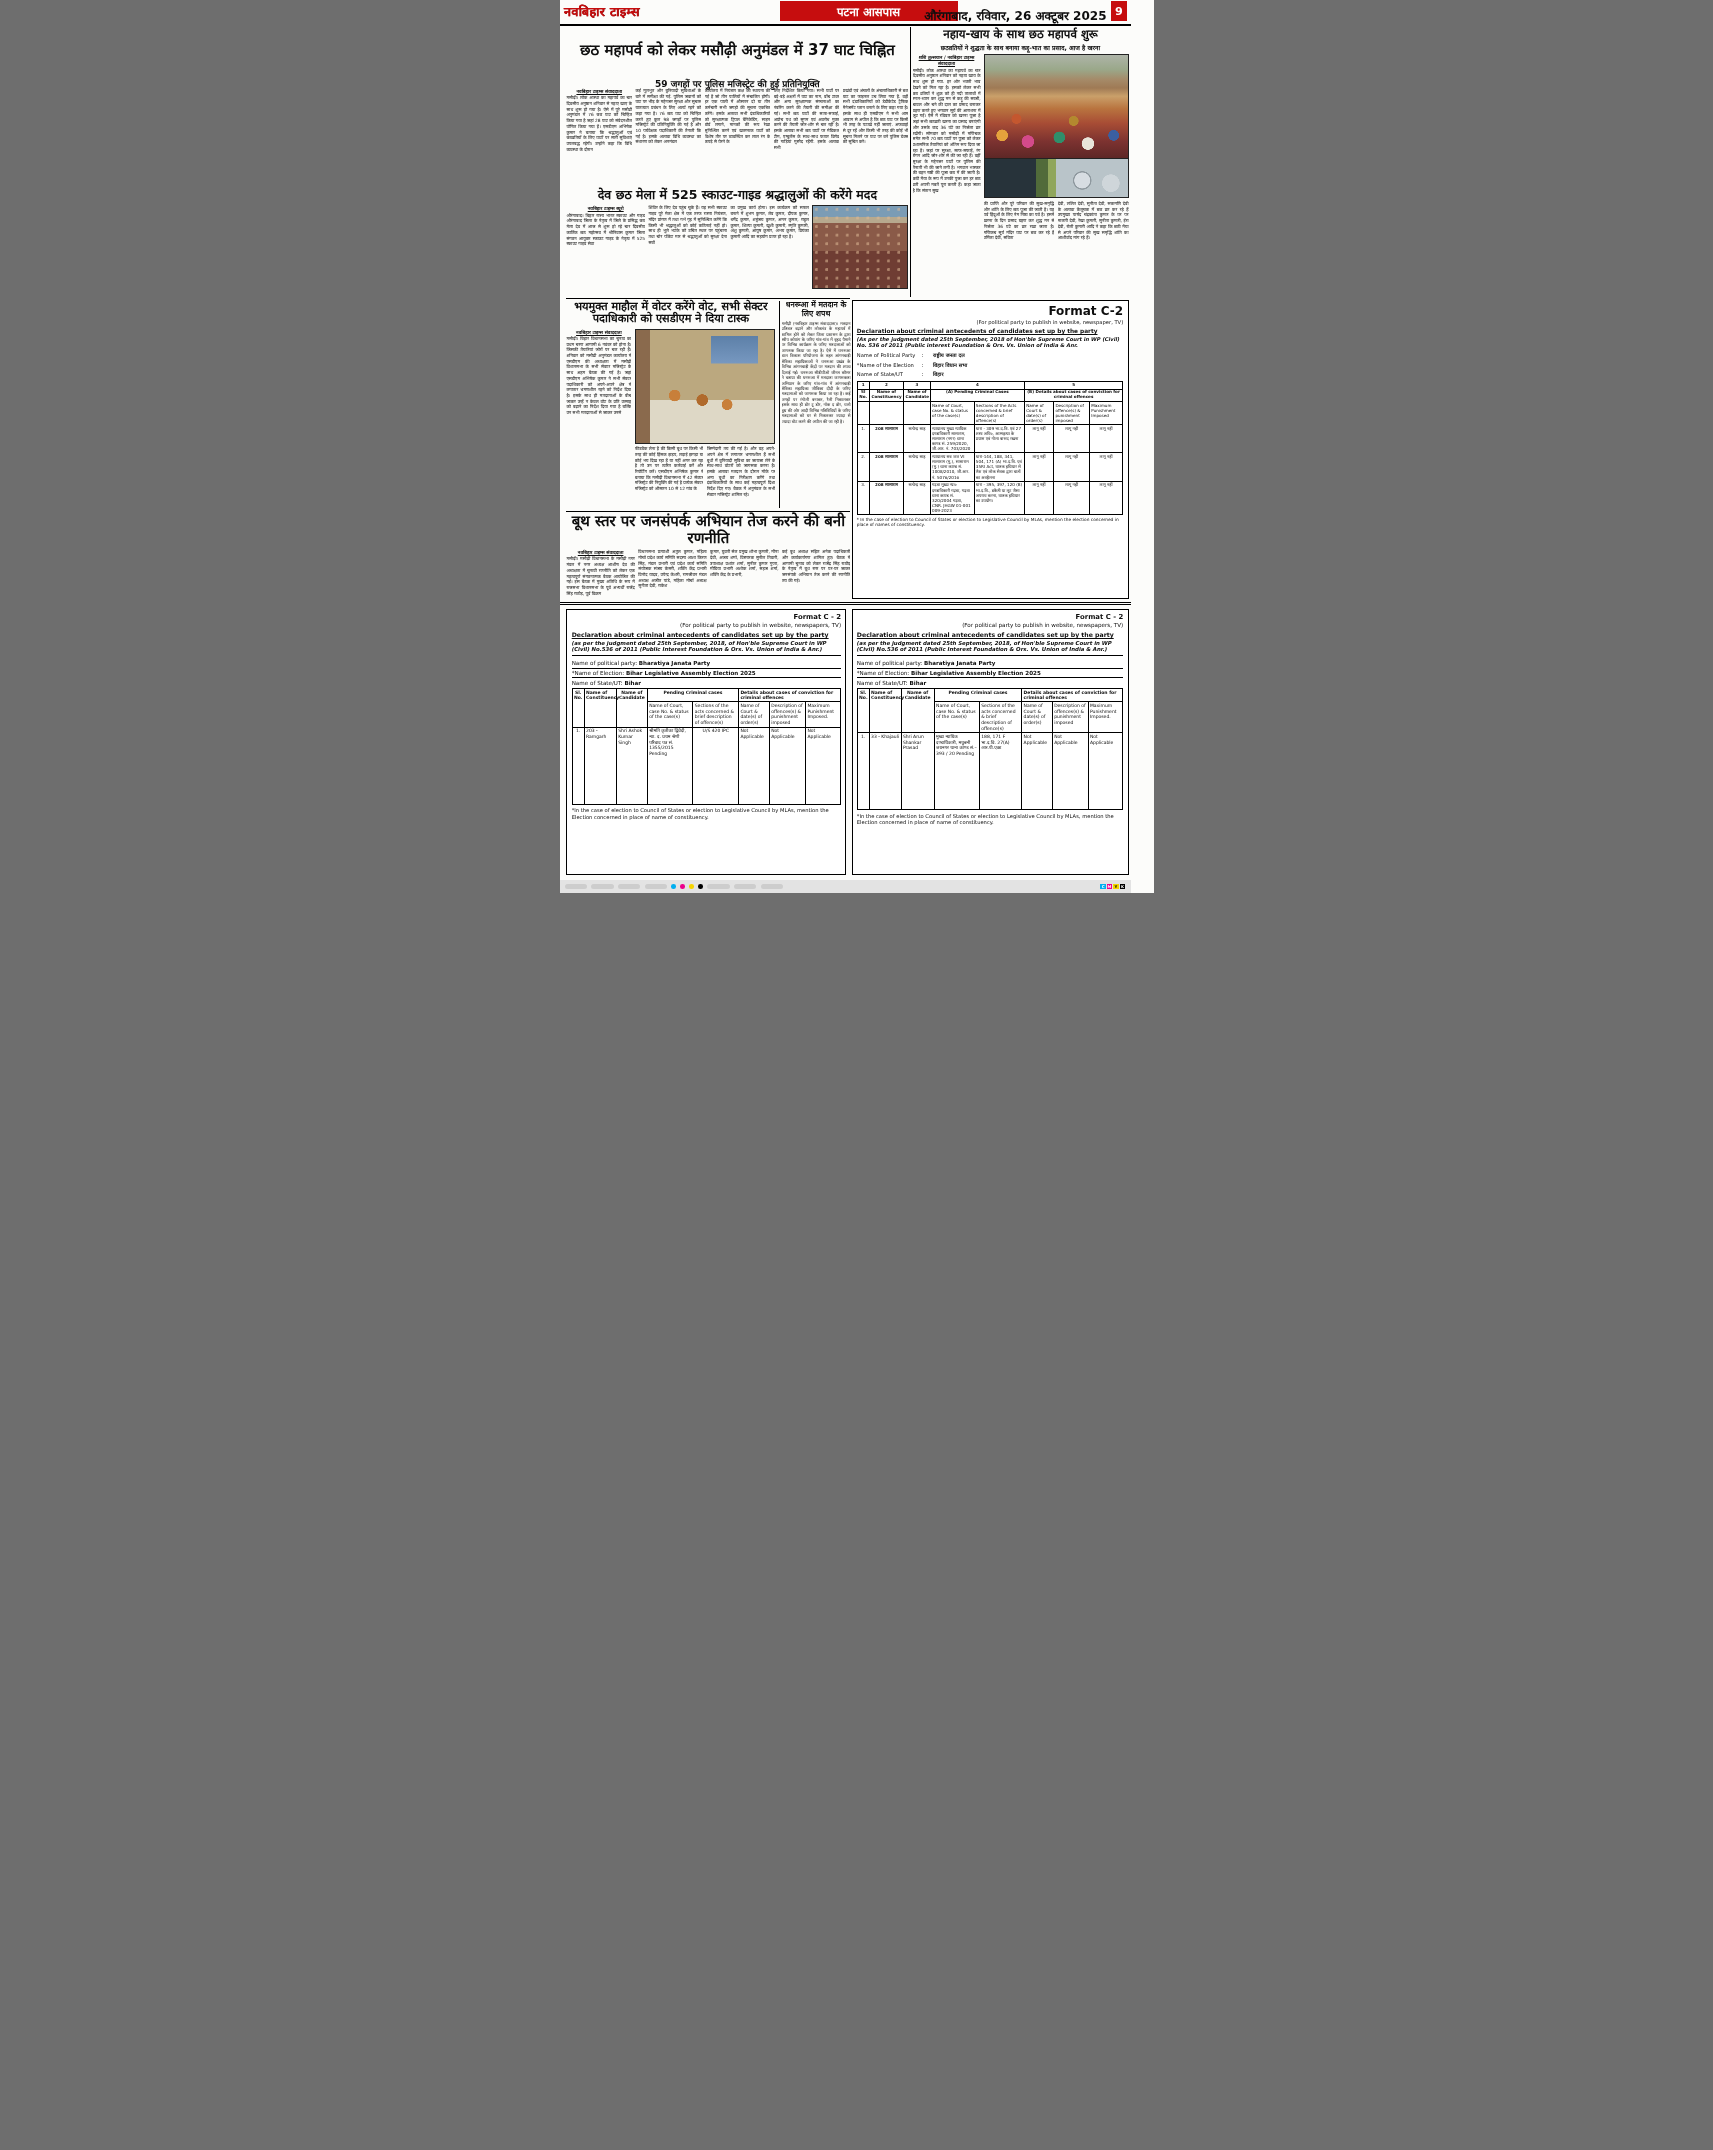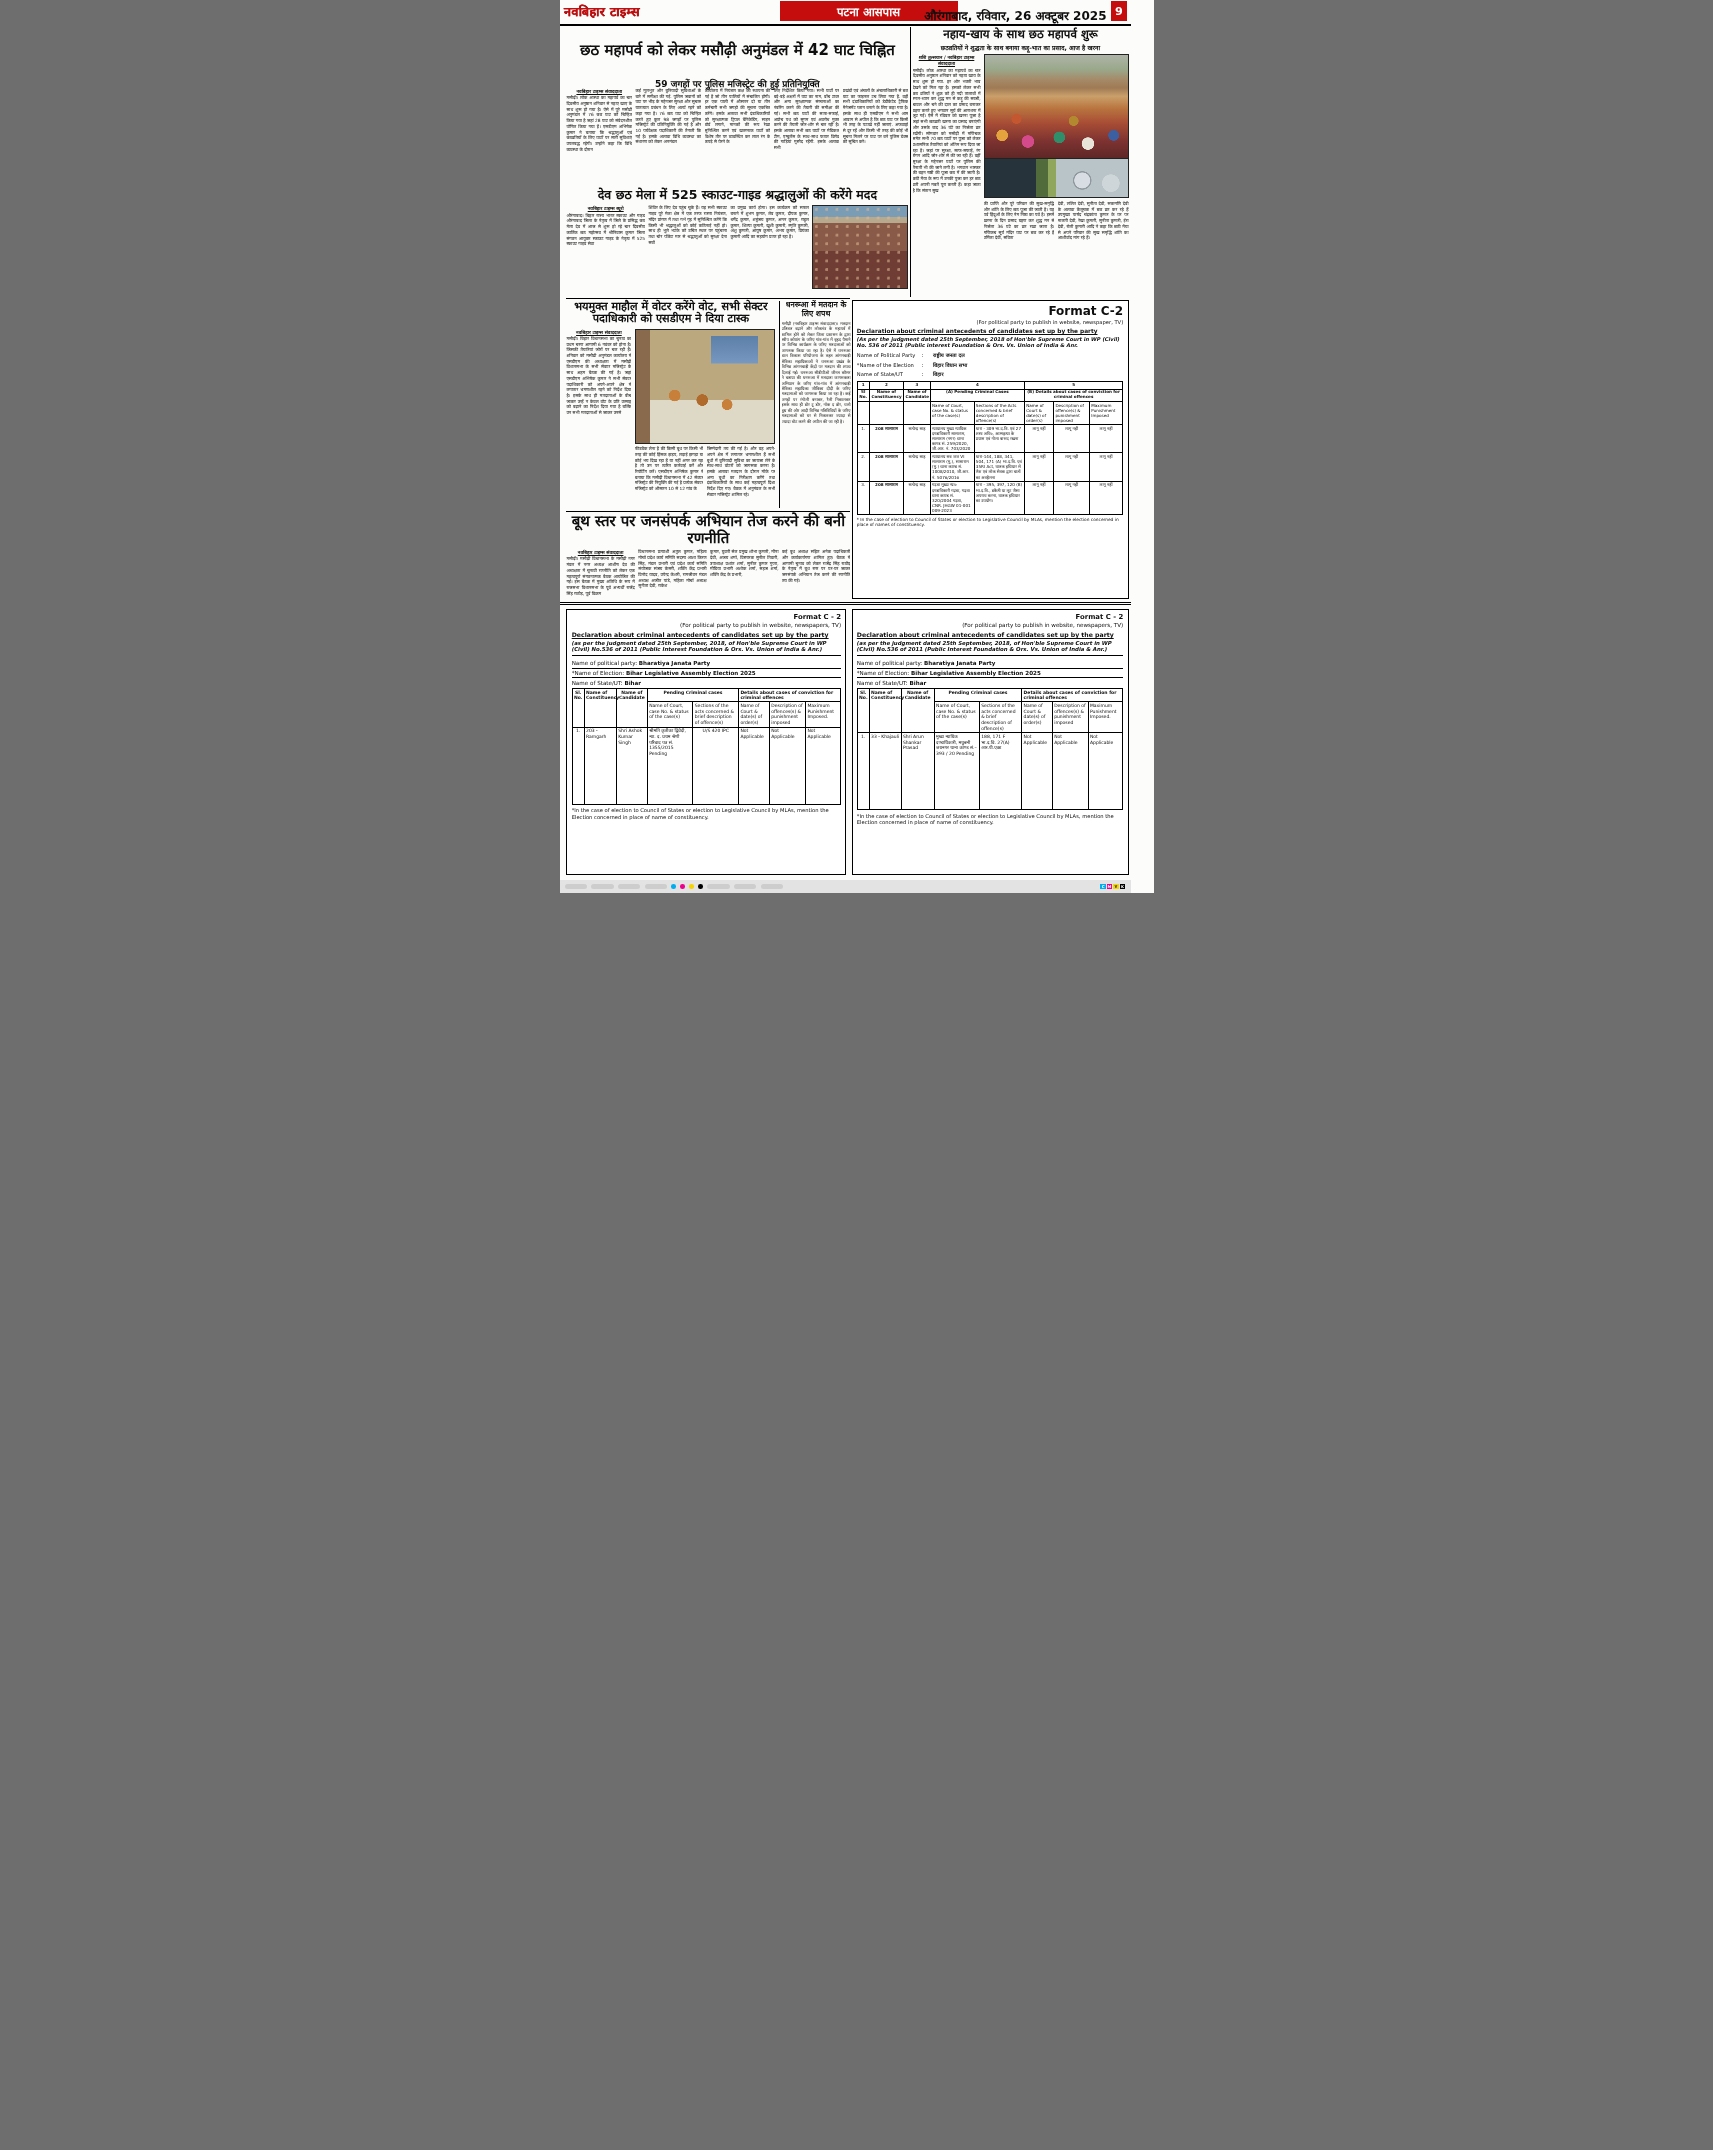--- a/index.html
+++ b/index.html
@@ -83,21 +83,21 @@
 
   <header class="abs" style="left:0;top:0;width:571px;height:23px;">
     <div class="abs brand" style="left:4.3px;top:3.4px;">नवबिहार टाइम्स</div>
     <div class="abs section-box" style="left:220px;top:0.9px;width:178px;height:20.6px;">पटना आसपास</div>
     <div class="abs dateline" style="right:24px;top:7.3px;">औरंगाबाद, रविवार, 26 अक्टूबर 2025</div>
     <div class="abs pagebox" style="right:3.4px;top:0.9px;width:16.3px;height:20.6px;">9</div>
   </header>
   <div class="abs toprule" style="left:0;top:24px;width:571px;height:2.2px;"></div>
 
   <section>
-    <h1 class="abs headline" style="left:6.9px;top:32px;width:342px;font-size:15px;">छठ महापर्व को लेकर मसौढ़ी अनुमंडल में 42 घाट चिह्नित</h1>
+    <h1 class="abs headline" style="left:6.9px;top:32px;width:342px;font-size:15px;">छठ महापर्व को लेकर मसौढ़ी अनुमंडल में 37 घाट चिह्नित</h1>
     <h2 class="abs subhead" style="left:6.9px;top:72px;width:342px;font-size:9px;">59 जगहों पर पुलिस मजिस्ट्रेट की हुई प्रतिनियुक्ति</h2>
     <div class="abs cols" style="left:6.9px;top:88px;width:342px;height:99px;">
       <div>
         <div class="byline">नवबिहार टाइम्स संवाददाता</div>
         <div class="bodytxt" style="height:91px;">मसौढ़ी। लोक आस्था का महापर्व का चार दिवसीय अनुष्ठान शनिवार से नहाए खाए के साथ शुरू हो गया है। ऐसे में पूरे मसौढी अनुमंडल में 76 छठ घाट को चिन्हित किया गया है जहां 28 घाट को संवेदनशील घोषित किया गया है। एसडीएम अभिषेक कुमार ने बताया कि श्रद्धालुओं एवं छठव्रतियों के लिए घाटों पर सारी सुविधाएं उपलबद्ध रहेगी। उन्होंने कहा कि विधि व्यवस्था के दौरान</div>
       </div>
       <div class="bodytxt">कई मूलभूत और बुनियादी सुविधाओं के बारे में समीक्षा की गई. पुलिस जवानों को घाट पर भीड़ के मद्देनजर सुरक्षा और सुचारु यातायात प्रबंधन के लिए अलर्ट रहने को कहा गया है। 76 छठ घाट को चिन्हित करते हुए कुल 98 जगहों पर पुलिस मजिस्ट्रेट की प्रतिनियुक्ति की गई है और 10 पर्यवेक्षक पदाधिकारी की तैनाती कि गई है। इसके अलावा विधि व्यवस्था का संधारण को लेकर अनमंडल</div>
       <div class="bodytxt">कार्यालय में नियंत्रण कक्ष की स्थापना की गई है जो तीन पालियों में संचालित होगी। हर एक पाली में औसतन दो या तीन कर्मचारी सभी जगहो की सूचना एकत्रित करेंगे। इसके अलावा सभी दंडाधिकारियों को सुरक्षात्मक ट्रिपल बैरिकेडिंग, साइन बोर्ड लगाने, मानकों की रूप रेखा सुनिश्चित करने एवं खतरनाक घाटों को विशेष तौर पर व्यवस्थित कर लाल रंग के कपड़े से घेरने के</div>
       <div class="bodytxt">लिए निर्देशित किया गया। सभी घाटों पर बड़े-बड़े अक्षरों में घाट का नाम, वॉच टावर और अन्य सुरक्षात्मक संरचनाओं का नंबरिंग करने की तैयारी की समीक्षा की गई। सभी छठ घाटों की साफ-सफाई, अप्रोच पथ को सुगम एवं अवरोध मुक्त करने की तैयारी जोर-शोर से चल रही है। इसके अलावा सभी छठ घाटों पर मेडिकल टीम, एम्बुलेंस के साथ-साथ फायर ब्रिगेड की गाड़ियां मुस्तैद रहेंगी. इसके अलावा सभी</div>
       <div class="bodytxt">प्रखंडों एवं अंचलों के अंचलाधिकारी से छठ घाट का फाइनल टच लिया गया है. वहीं सभी दंडाधिकारियों को डेडीकेटेड ट्रैफिक मैनेजमेंट प्लान बनाने के लिए कहा गया है। इसके साथ ही एसडीएम ने सभी आम आवाम से अपील है कि छठ घाट पर किसी भी तरह के पटाखे नहीं जलाएं. अफवाहों से दूर रहें और किसी भी तरह की कोई भी सूचना मिलने पर घाट पर बने पुलिस डेक्स को सुचित करे।</div>

